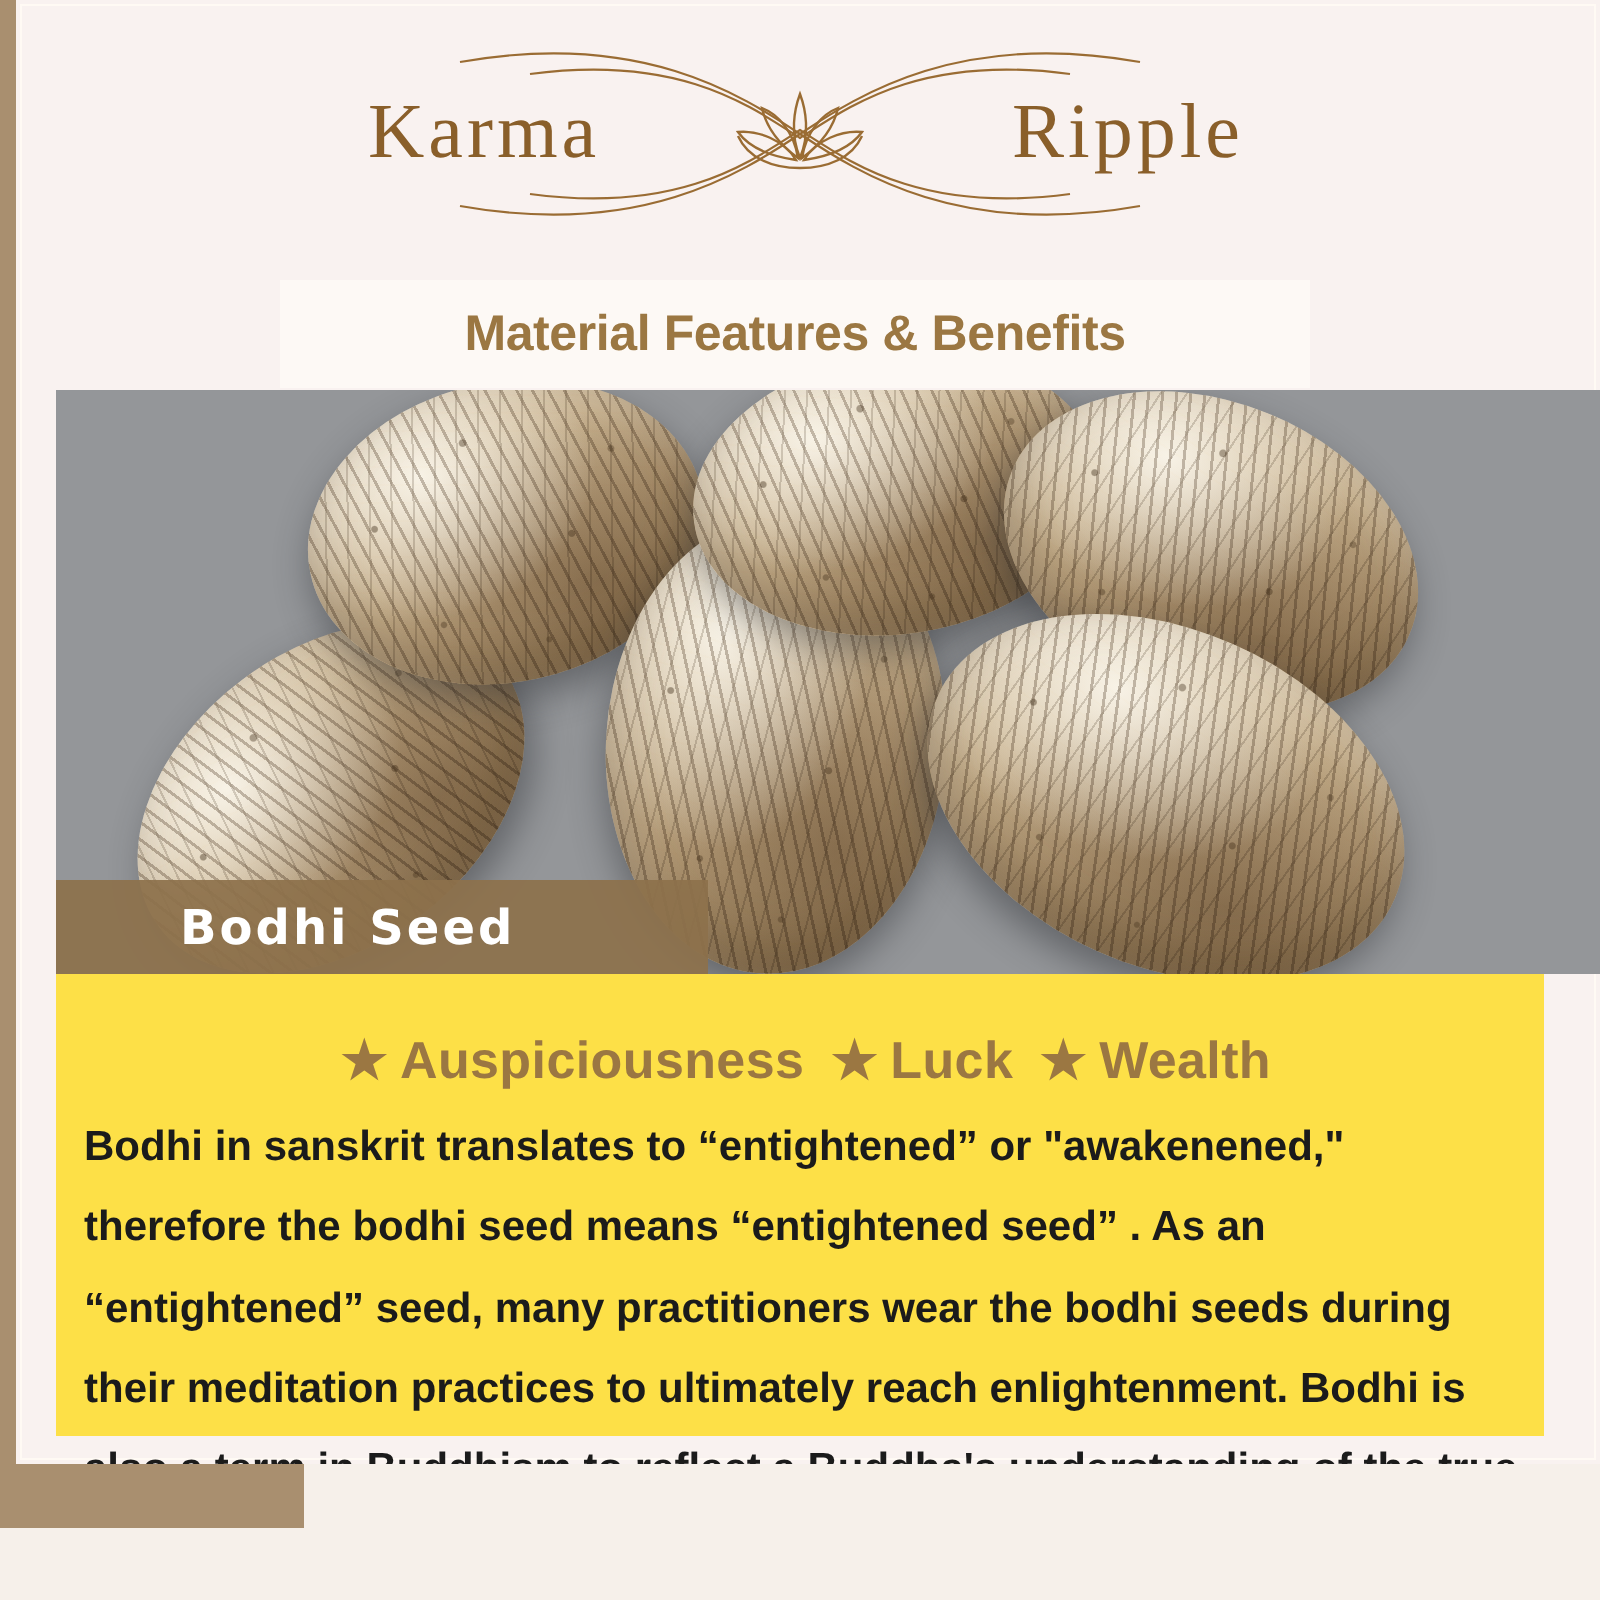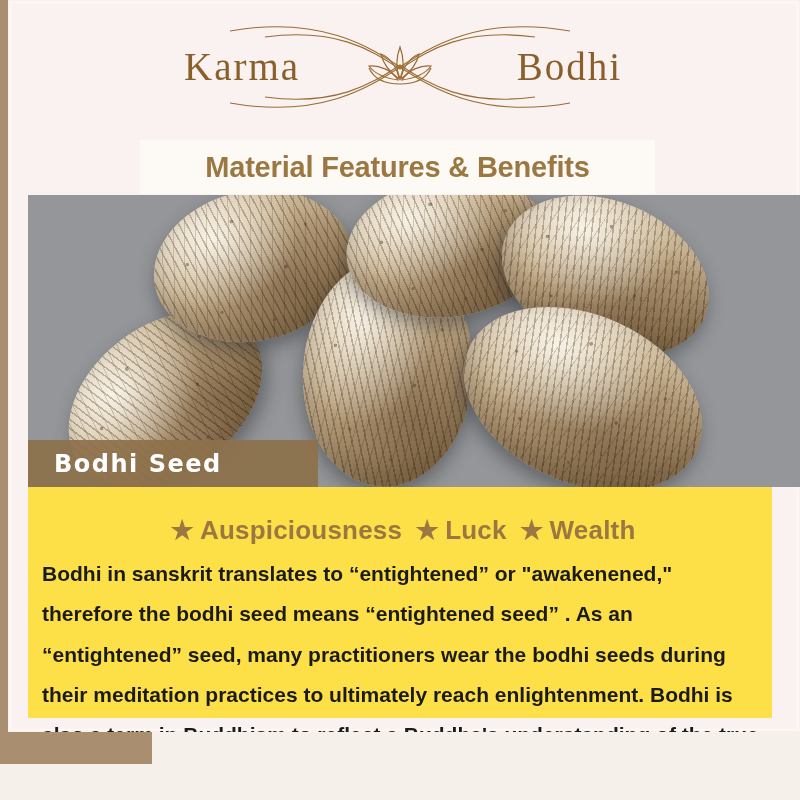--- a/index.html
+++ b/index.html
@@ -40,21 +40,21 @@
   .logo-word.left{left:14px;}
   .logo-word.right{right:8px;}
 
   
   .title-banner{
     position:absolute;left:140px;top:140px;width:515px;height:54px;
     background:#fdf9f5;
     display:flex;align-items:center;justify-content:center;
   }
   .title-banner h1{
-    margin:0;font-size:29px;font-weight:bold;color:#9b7742;
+    margin:0;font-size:25px;font-weight:bold;color:#9b7742;
     letter-spacing:-.2px;white-space:nowrap;
     font-family:"Liberation Sans",sans-serif;
   }
 
   
   .photo{
     position:absolute;left:28px;top:195px;width:772px;height:292px;
     background:#949699;overflow:hidden;
   }
   .seed{position:absolute;border-radius:50%;}
@@ -84,21 +84,21 @@
       radial-gradient(circle at 66% 55%, rgba(60,42,22,.7) 0 1.5px, transparent 2px),
       radial-gradient(circle at 30% 76%, rgba(60,42,22,.65) 0 1.3px, transparent 1.9px),
       radial-gradient(circle at 80% 30%, rgba(60,42,22,.6) 0 1.4px, transparent 2px),
       radial-gradient(circle at 55% 88%, rgba(60,42,22,.6) 0 1.2px, transparent 1.8px);
   }
 
   
   .caption-bar{
     position:absolute;left:28px;top:440px;width:290px;height:47px;
     background:rgba(141,113,75,.93);
-    display:flex;align-items:center;
+    display:flex;align-items:center;padding-left:36px;
   }
   .caption-bar span{
     margin-left:26px;color:#ffffff;font-size:24px;font-weight:bold;
     letter-spacing:1.5px;font-family:"DejaVu Sans",sans-serif;
   }
 
   
   .text-panel{
     position:absolute;left:28px;top:487px;right:28px;bottom:46px;
     background:#fde047;
@@ -145,21 +145,21 @@
         <g fill="none" stroke="#9a6c33" stroke-width="1.2" transform="translate(230,50)">
           <path d="M0 10 C-5 -2 -3 -14 0 -22 C3 -14 5 -2 0 10 Z"></path>
           <path d="M-1 10 C-12 2 -17 -6 -19 -15 C-11 -12 -3 -3 -1 10 Z"></path>
           <path d="M1 10 C12 2 17 -6 19 -15 C11 -12 3 -3 1 10 Z"></path>
           <path d="M-2 11 C-16 9 -26 4 -31 -3 C-21 -4 -8 1 -2 11 Z"></path>
           <path d="M2 11 C16 9 26 4 31 -3 C21 -4 8 1 2 11 Z"></path>
           <path d="M-31 -1 C-26 10 -14 15 0 15 C14 15 26 10 31 -1"></path>
         </g>
       </svg>
       <div class="logo-word left">Karma</div>
-      <div class="logo-word right">Bodhi</div>
+      <div class="logo-word right">Ripple</div>
     </div>
   </div>
 
   <div class="title-banner">
     <h1>Material Features &amp; Benefits</h1>
   </div>
 
   <div class="photo">
     <div class="seed" style="left:30px;top:130px;width:215px;height:148px;transform:rotate(-37deg);">
       <div class="skin"></div>

